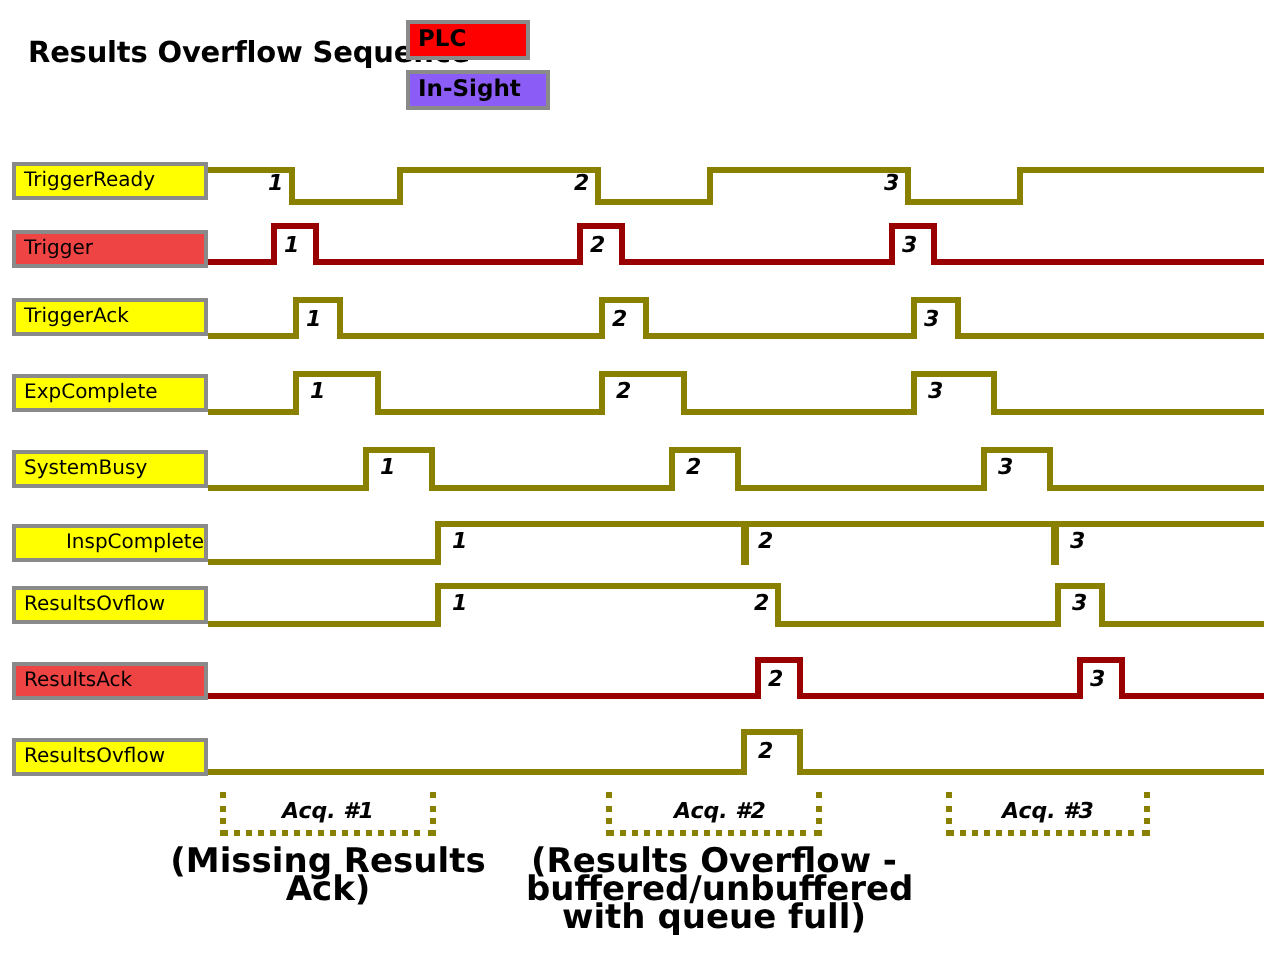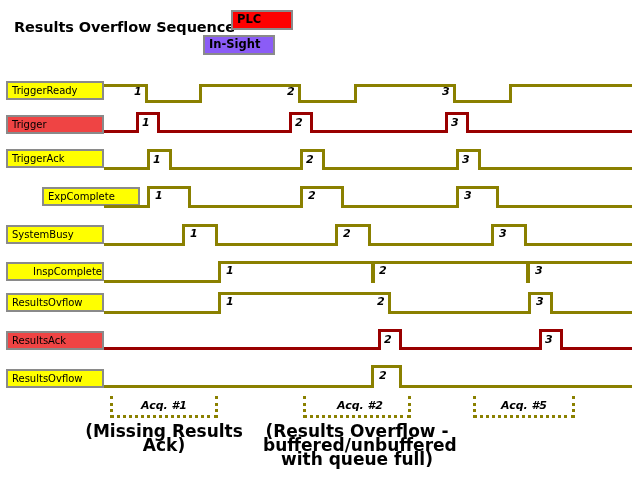--- a/index.html
+++ b/index.html
@@ -46,21 +46,20 @@
     font-weight: bold;
     color: #000000;
     padding: 1px 4px 2px 4px;
     line-height: 13px;
     white-space: nowrap;
   }
   .legend-chip.plc {
     background: #fe0000;
     width: 62px;
     margin-bottom: 5px;
-    margin-left: 28px;
   }
   .legend-chip.insight {
     background: #8b5cf6;
     width: 72px;
   }
 
   
   .sig-label {
     position: absolute;
     left: 6px;
@@ -130,21 +129,21 @@
 
   <div id="legend">
     <span class="legend-chip plc">PLC</span>
     <span class="legend-chip insight">In-Sight</span>
   </div>
 
   <div id="label-layer">
       <div class="sig-label insight" style="top: 81px;"><span>TriggerReady</span></div>
       <div class="sig-label plc" style="top: 115px;"><span>Trigger</span></div>
       <div class="sig-label insight" style="top: 149px;"><span>TriggerAck</span></div>
-      <div class="sig-label insight" style="top: 187px; margin-left: 36px;"><span>ExpComplete</span></div>
+      <div class="sig-label insight" style="top: 187px;"><span>ExpComplete</span></div>
       <div class="sig-label insight" style="top: 225px;"><span>SystemBusy</span></div>
       <div class="sig-label insight" style="top: 262px; text-align: right;"><span>InspComplete</span></div>
       <div class="sig-label insight" style="top: 293px;"><span>ResultsOvflow</span></div>
       <div class="sig-label plc" style="top: 331px;"><span>ResultsAck</span></div>
       <div class="sig-label insight" style="top: 369px;"><span>ResultsOvflow</span></div>
     </div>
 
   <svg id="wave-layer" viewBox="0 0 640 480">
       <polyline points="104,85 146,85 146,101 200,101 200,85 299,85 299,101 355,101 355,85 454,85 454,101 510,101 510,85 632,85" fill="none" stroke="#8a8000" stroke-width="3" stroke-linejoin="miter" stroke-linecap="butt" shape-rendering="crispEdges"></polyline>
       <text class="pulse-num" x="134" y="95">1</text>
@@ -182,16 +181,16 @@
     </svg>
 
   <div id="acq-layer">
       <div class="acq-box" style="left: 110px; width: 108px; top: 396px;"></div>
       <div class="acq-title" style="left: 110px; width: 108px; top: 399px;">Acq. #1</div>
       <div class="acq-caption" style="left: 70px; width: 188px; top: 424px;">(Missing Results Ack)</div>
       <div class="acq-box" style="left: 303px; width: 108px; top: 396px;"></div>
       <div class="acq-title" style="left: 306px; width: 108px; top: 399px;">Acq. #2</div>
       <div class="acq-caption" style="left: 263px; width: 188px; top: 424px;">(Results Overflow -<br>buffered/unbuffered<br>with queue full)</div>
       <div class="acq-box" style="left: 473px; width: 102px; top: 396px;"></div>
-      <div class="acq-title" style="left: 473px; width: 102px; top: 399px;">Acq. #5</div>
+      <div class="acq-title" style="left: 473px; width: 102px; top: 399px;">Acq. #3</div>
     </div>
 
 </div>
 
 </body></html>

